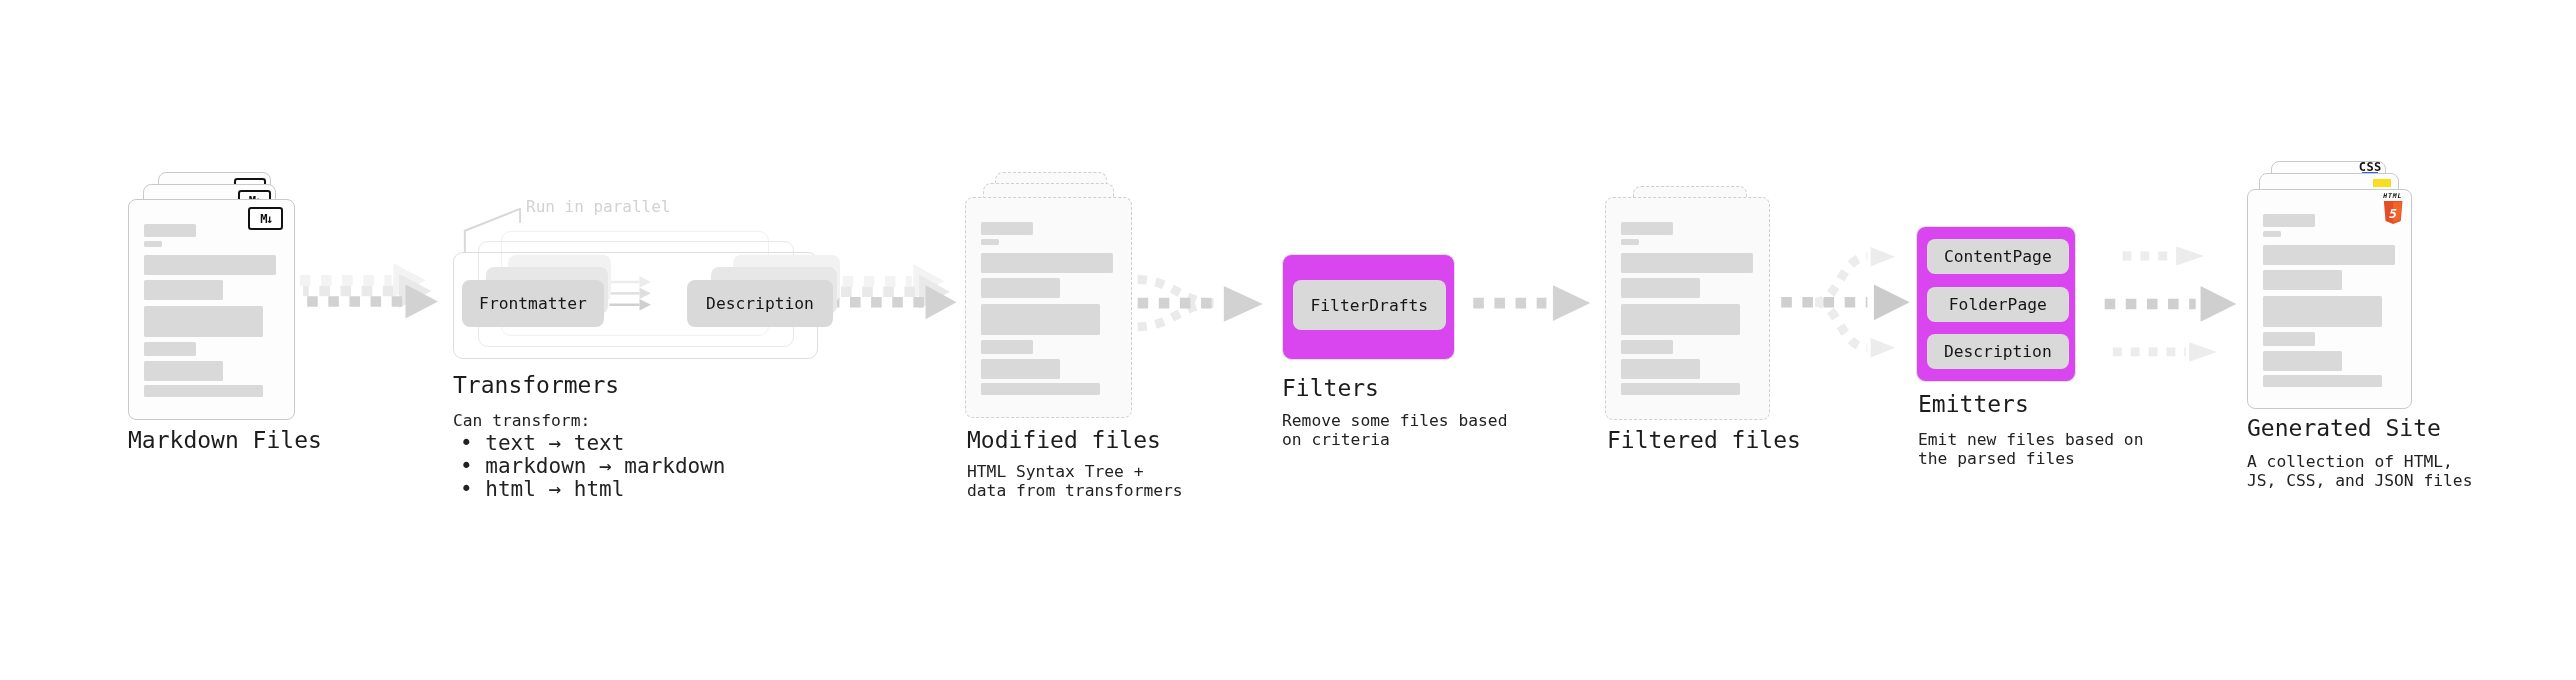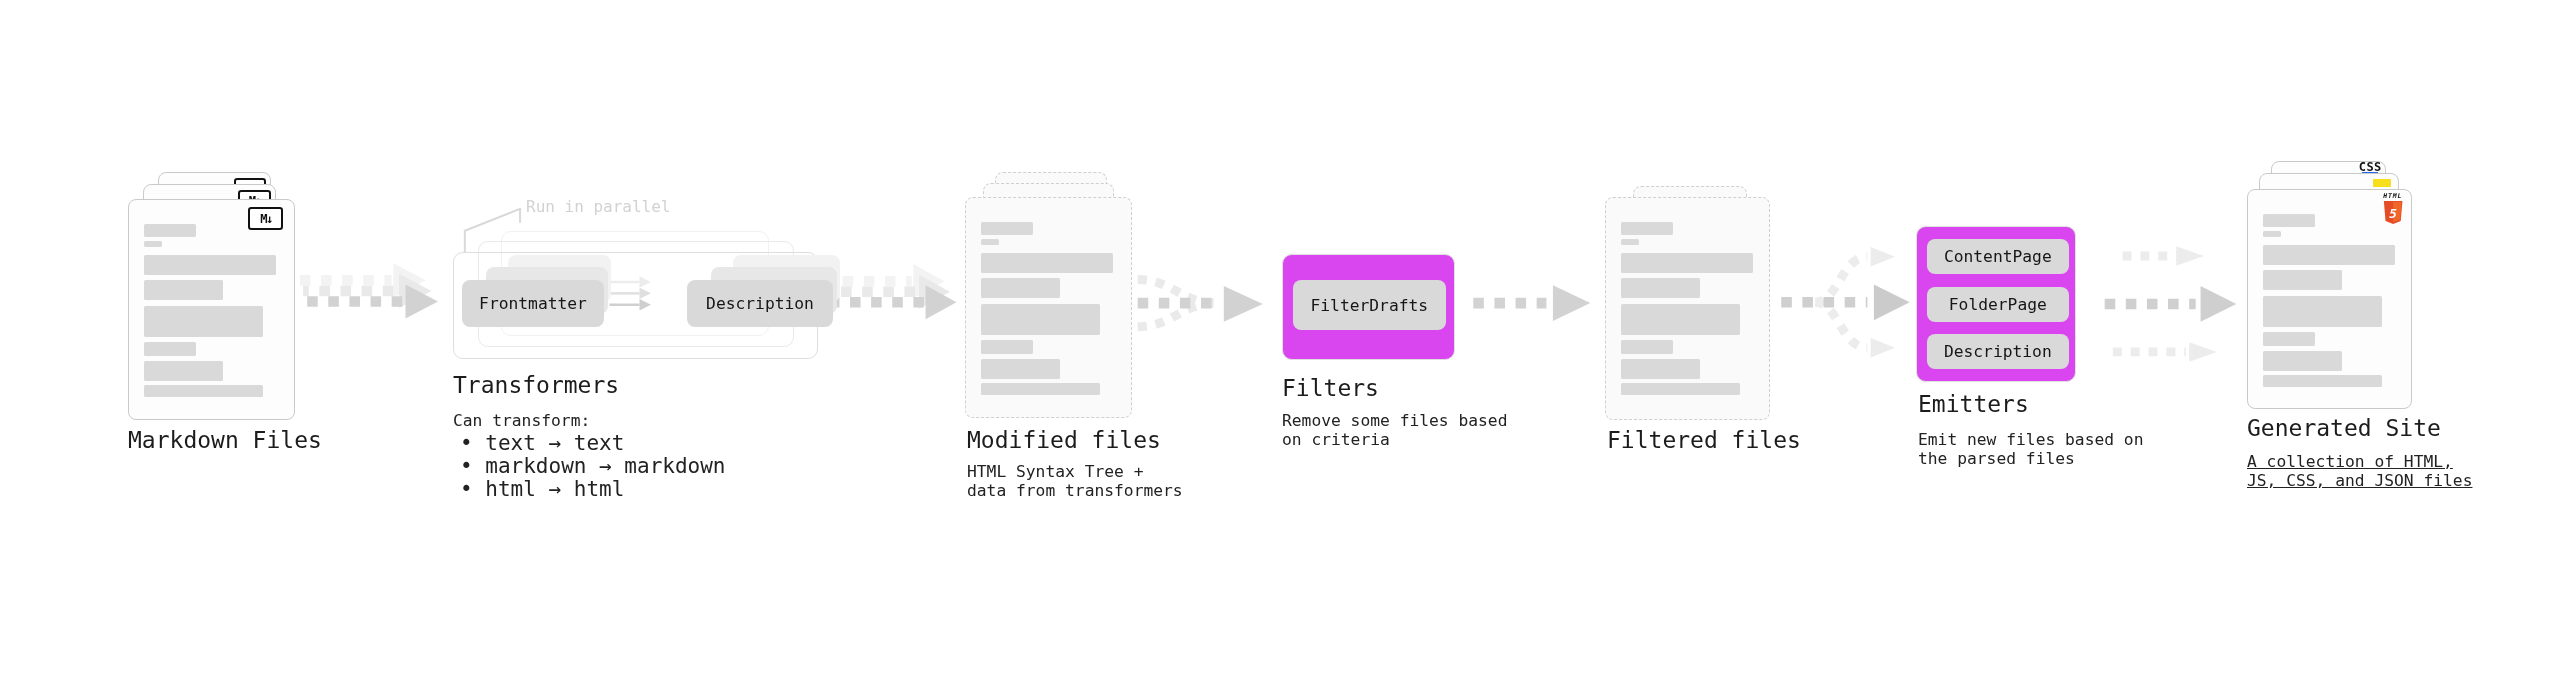--- a/index.html
+++ b/index.html
@@ -253,20 +253,20 @@
     <div class="bar" style="width: 52px; height: 12.2px; top: 24.4px;"></div>
         <div class="bar" style="width: 18px; height: 5.7px; top: 41px;"></div>
         <div class="bar" style="width: 132px; height: 19.5px; top: 55px;"></div>
         <div class="bar" style="width: 79px; height: 19.5px; top: 80px;"></div>
         <div class="bar" style="width: 119px; height: 31px; top: 106px;"></div>
         <div class="bar" style="width: 52px; height: 14px; top: 142px;"></div>
         <div class="bar" style="width: 79px; height: 19.5px; top: 161px;"></div>
         <div class="bar" style="width: 119px; height: 12.2px; top: 185px;"></div>
       </div>
     <div class="heading" style="left:2247px;top:414px;">Generated Site</div>
-    <div class="body-text" style="left:2247px;top:453px;text-decoration:underline;">
+    <div class="body-text" style="left:2247px;top:453px;">
       <div>A collection of HTML,</div>
       <div>JS, CSS, and JSON files</div>
     </div>
   </div>
 
 </div>
 
 
 </body></html>

